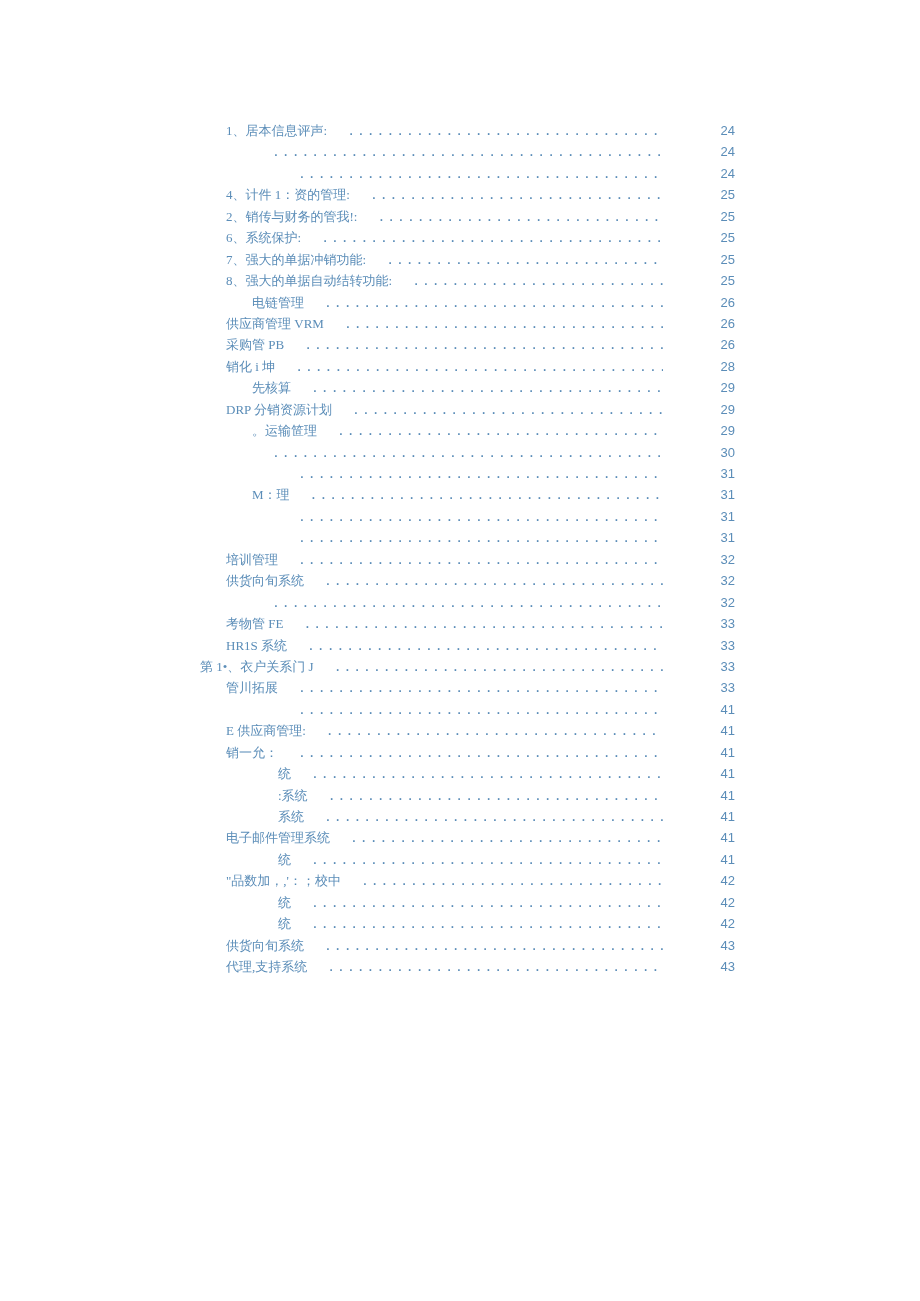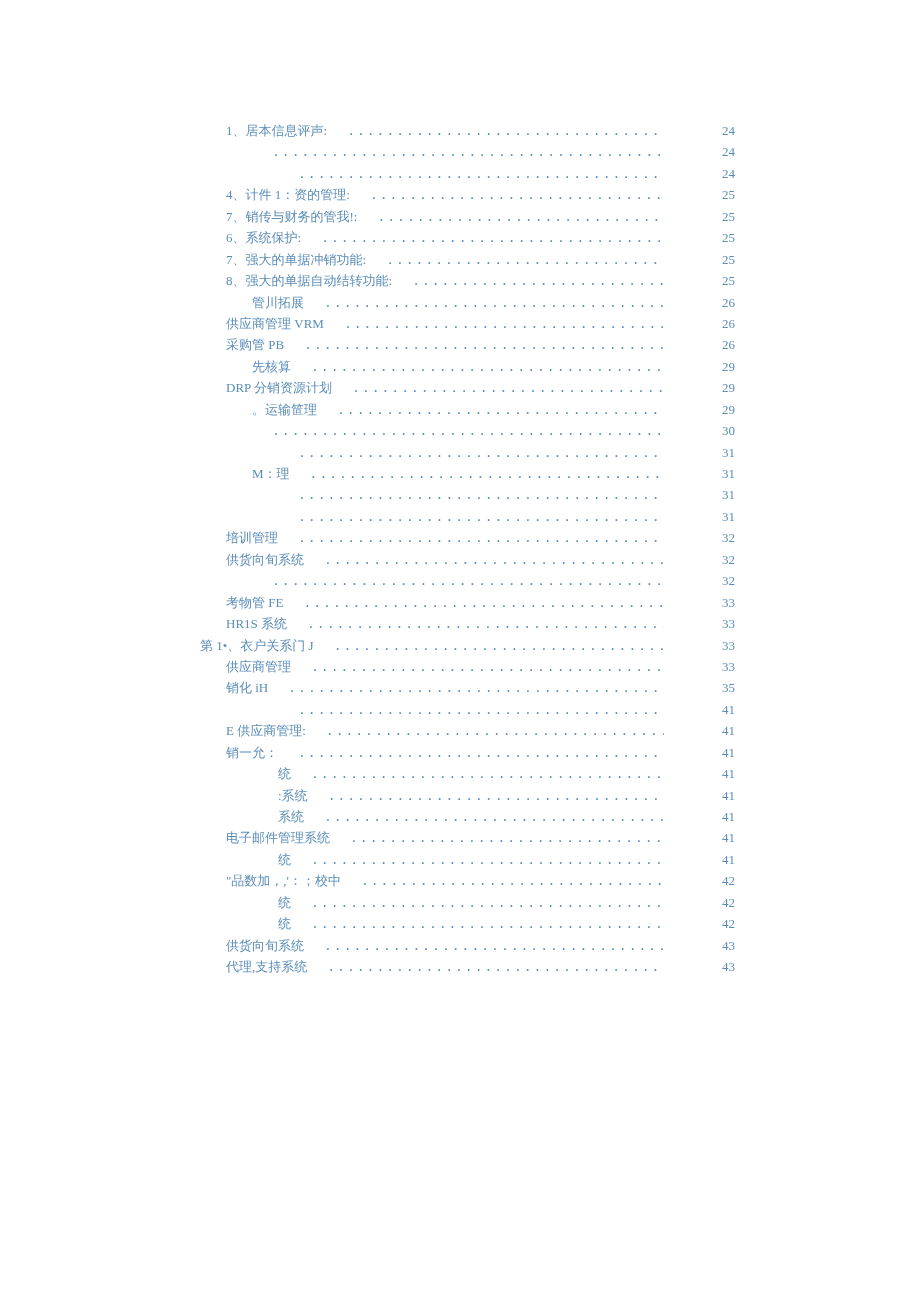--- a/index.html
+++ b/index.html
@@ -30,21 +30,21 @@
       overflow: hidden;
       letter-spacing: 2px;
       font-family: monospace;
       color: #5b8db8;
     }
     .toc-dots::before {
       content: "..............................................................................................................";
     }
     .toc-page {
       flex: 0 0 auto;
-      font-family: Liberation Serif, serif;
+      font-family: Liberation Sans, sans-serif;
       color: #5b8db8;
       padding-left: 2px;
       margin-left: 36px;
     }
   </style>
 </head>
 <body>
 
 <div id="toc-container">
     <div class="toc-entry indent-1">
@@ -61,53 +61,58 @@
       <span class="toc-label"></span>
       <span class="toc-dots"></span>
       <span class="toc-page">24</span>
     </div>
     <div class="toc-entry indent-1">
       <span class="toc-label">4、计件 1：资的管理:</span>
       <span class="toc-dots"></span>
       <span class="toc-page">25</span>
     </div>
     <div class="toc-entry indent-1">
-      <span class="toc-label">7、销传与财务的管我!:</span>
+      <span class="toc-label">2、销传与财务的管我!:</span>
       <span class="toc-dots"></span>
       <span class="toc-page">25</span>
     </div>
     <div class="toc-entry indent-1">
       <span class="toc-label">6、系统保护:</span>
       <span class="toc-dots"></span>
       <span class="toc-page">25</span>
     </div>
     <div class="toc-entry indent-1">
       <span class="toc-label">7、强大的单据冲销功能:</span>
       <span class="toc-dots"></span>
       <span class="toc-page">25</span>
     </div>
     <div class="toc-entry indent-1">
       <span class="toc-label">8、强大的单据自动结转功能:</span>
       <span class="toc-dots"></span>
       <span class="toc-page">25</span>
     </div>
     <div class="toc-entry indent-2">
-      <span class="toc-label">管川拓展</span>
+      <span class="toc-label">电链管理</span>
       <span class="toc-dots"></span>
       <span class="toc-page">26</span>
     </div>
     <div class="toc-entry indent-1">
       <span class="toc-label">供应商管理 VRM</span>
       <span class="toc-dots"></span>
       <span class="toc-page">26</span>
     </div>
     <div class="toc-entry indent-1">
       <span class="toc-label">采购管 PB</span>
       <span class="toc-dots"></span>
       <span class="toc-page">26</span>
+    </div>
+    <div class="toc-entry indent-1">
+      <span class="toc-label">销化 i 坤</span>
+      <span class="toc-dots"></span>
+      <span class="toc-page">28</span>
     </div>
     <div class="toc-entry indent-2">
       <span class="toc-label">先核算</span>
       <span class="toc-dots"></span>
       <span class="toc-page">29</span>
     </div>
     <div class="toc-entry indent-1">
       <span class="toc-label">DRP 分销资源计划</span>
       <span class="toc-dots"></span>
       <span class="toc-page">29</span>
@@ -166,28 +171,23 @@
       <span class="toc-label">HR1S 系统</span>
       <span class="toc-dots"></span>
       <span class="toc-page">33</span>
     </div>
     <div class="toc-entry indent-0">
       <span class="toc-label">第 1•、衣户关系门 J</span>
       <span class="toc-dots"></span>
       <span class="toc-page">33</span>
     </div>
     <div class="toc-entry indent-1">
-      <span class="toc-label">供应商管理</span>
-      <span class="toc-dots"></span>
-      <span class="toc-page">33</span>
-    </div>
-    <div class="toc-entry indent-1">
-      <span class="toc-label">销化 iH</span>
-      <span class="toc-dots"></span>
-      <span class="toc-page">35</span>
+      <span class="toc-label">管川拓展</span>
+      <span class="toc-dots"></span>
+      <span class="toc-page">33</span>
     </div>
     <div class="toc-entry indent-3">
       <span class="toc-label"></span>
       <span class="toc-dots"></span>
       <span class="toc-page">41</span>
     </div>
     <div class="toc-entry indent-1">
       <span class="toc-label">E 供应商管理:</span>
       <span class="toc-dots"></span>
       <span class="toc-page">41</span>

